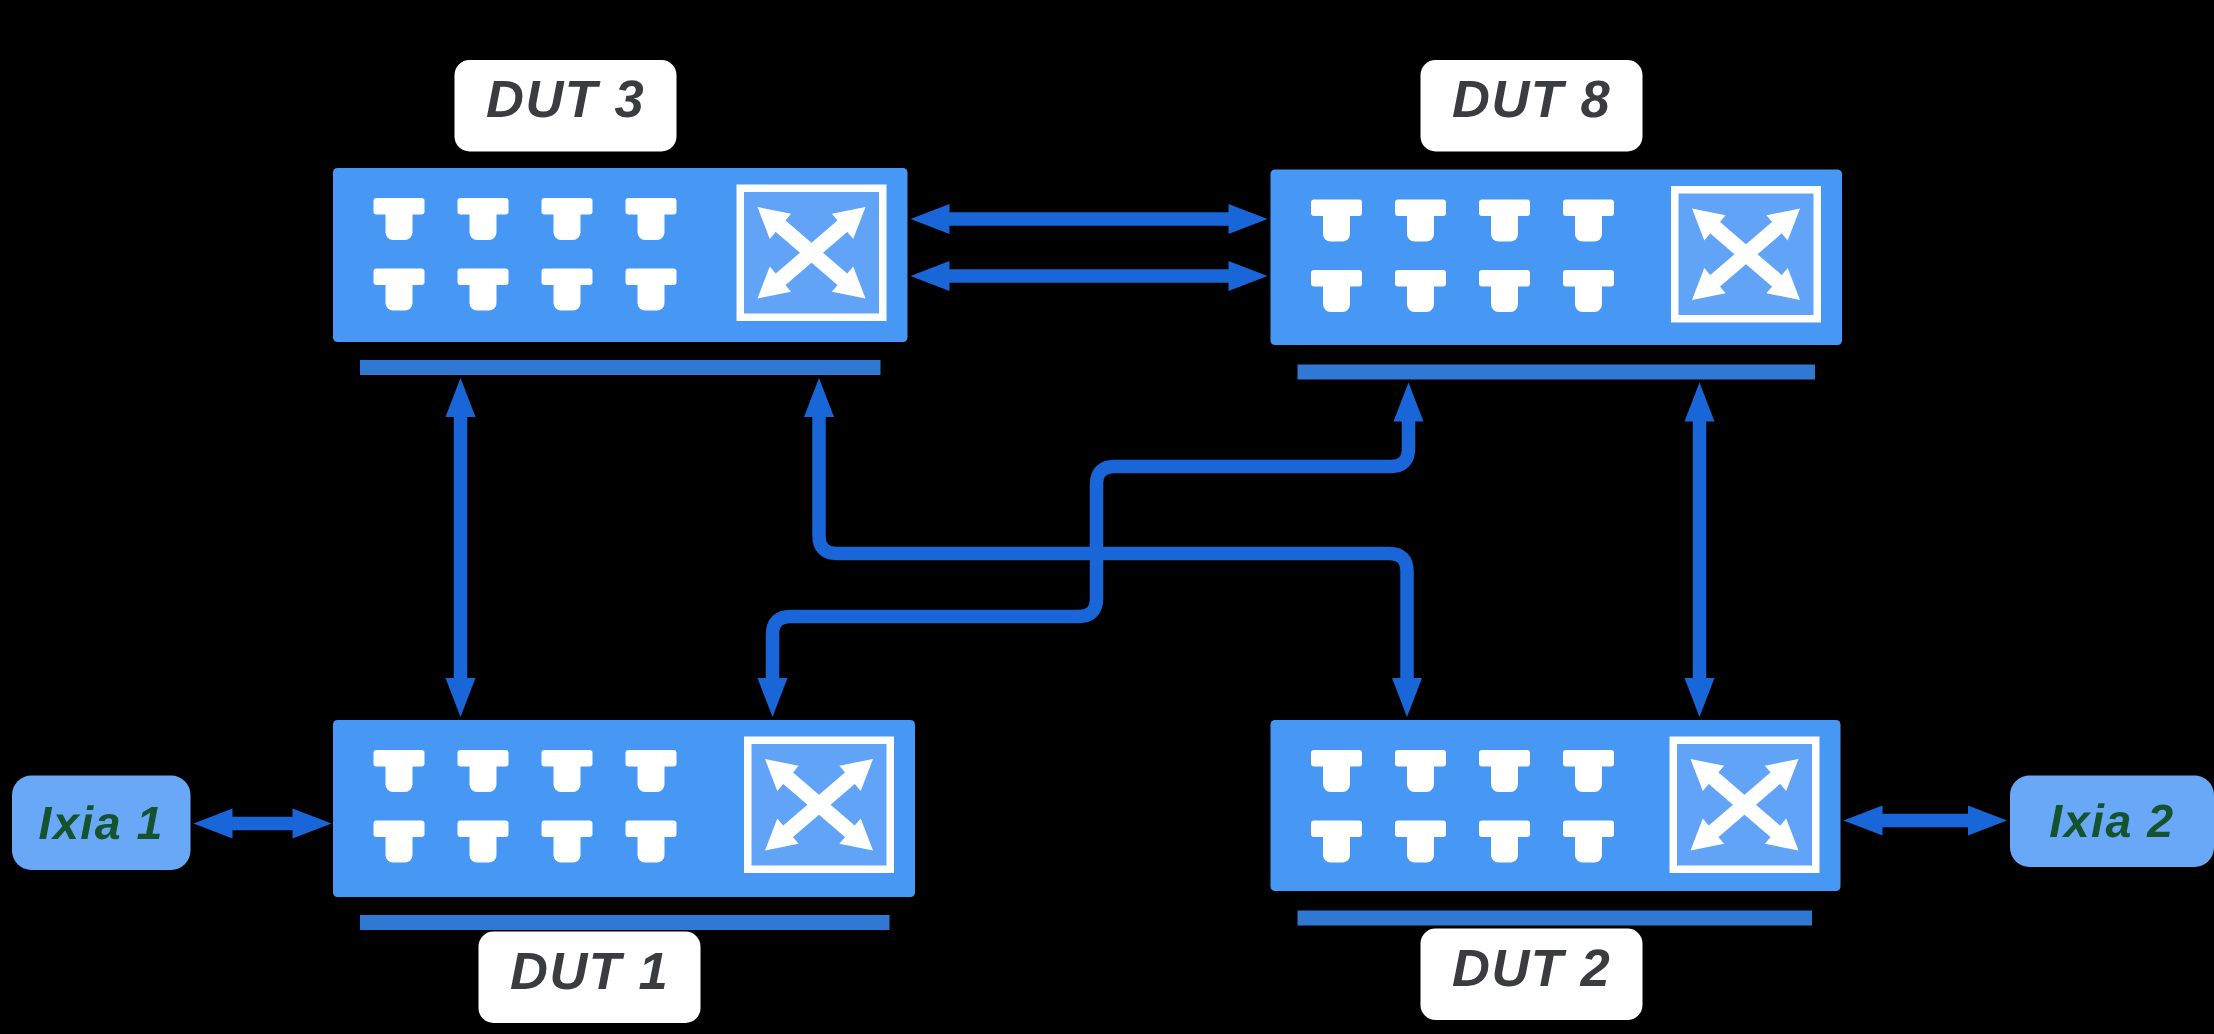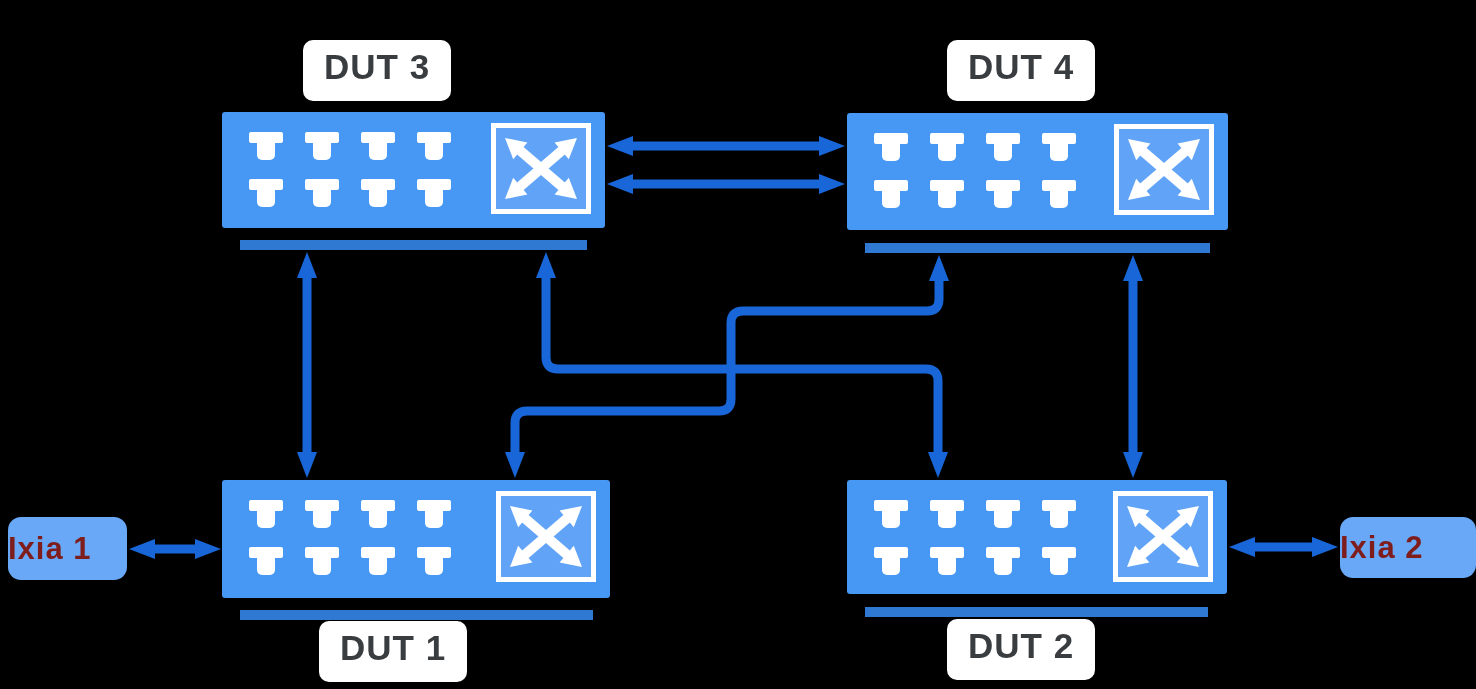--- a/index.html
+++ b/index.html
@@ -2,20 +2,21 @@
 <html style="--background: #000000; --switch_fill: #4797f4; --icon_fill: #61a4f7; --ixia_fill: #68a8f7; --wire: #1866d8; --bar: #2f79d3; --label_bg: #ffffff; --label_text: #3a3d40; --port: #ffffff;"><head>
 <meta charset="utf-8">
 <style>
   html,body{margin:0;padding:0;background:#000;}
   .stage{
     position:relative;
     width:1476px;height:689px;
     background:var(--background,#000);
     font-family:"Liberation Sans","DejaVu Sans",sans-serif;
     overflow:hidden;
+    font-style:italic;
   }
   
   .switch{
     position:absolute;
     background:var(--switch_fill,#4797f4);
     border-radius:3px;
   }
   .dut3{left:222px;top:112px;width:383px;height:116px;}
   .dut4{left:847px;top:113px;width:381px;height:117px;}
   .dut1{left:222px;top:480px;width:388px;height:118px;}
@@ -46,23 +47,23 @@
     white-space:nowrap;
   }
   .label-dut3{left:303px;top:40px;}
   .label-dut4{left:947px;top:40px;}
   .label-dut1{left:319px;top:621px;text-align:center;}
   .label-dut2{left:947px;top:619px;}
   
   .ixia{
     position:absolute;
     background:var(--ixia_fill,#68a8f7);
-    color:#7f1d1d;font-weight:700;font-size:31px;letter-spacing:1px;
+    color:#14532d;font-weight:700;font-size:31px;letter-spacing:1px;
     border-radius:13px;
-    display:flex;align-items:center;justify-content:flex-start;
+    display:flex;align-items:center;justify-content:center;
   }
   .ixia1{left:8px;top:517px;width:119px;height:63px;}
   .ixia2{left:1340px;top:517px;width:136px;height:61px;}
   
   .wires{position:absolute;left:0;top:0;width:1476px;height:689px;pointer-events:none;}
   .wire-shaft{stroke:var(--wire,#1866d8);stroke-width:9;fill:none;}
   .wire-head{fill:var(--wire,#1866d8);stroke:none;}
 </style>
 </head>
 <body>
@@ -114,21 +115,21 @@
         <div class="port"></div>
         <div class="port"></div>
         <div class="port"></div>
         <div class="port"></div>
       </div>
     <svg class="xicon">
         <use href="#xicon"></use>
       </svg>
   </div>
   <div class="bar bar-dut4"></div>
-  <div class="label label-dut4">DUT 4</div>
+  <div class="label label-dut4">DUT 8</div>
 
   <div class="switch dut1">
     <div class="port-row r1">
         <div class="port"></div>
         <div class="port"></div>
         <div class="port"></div>
         <div class="port"></div>
       </div>
     <div class="port-row r2">
         <div class="port"></div>

